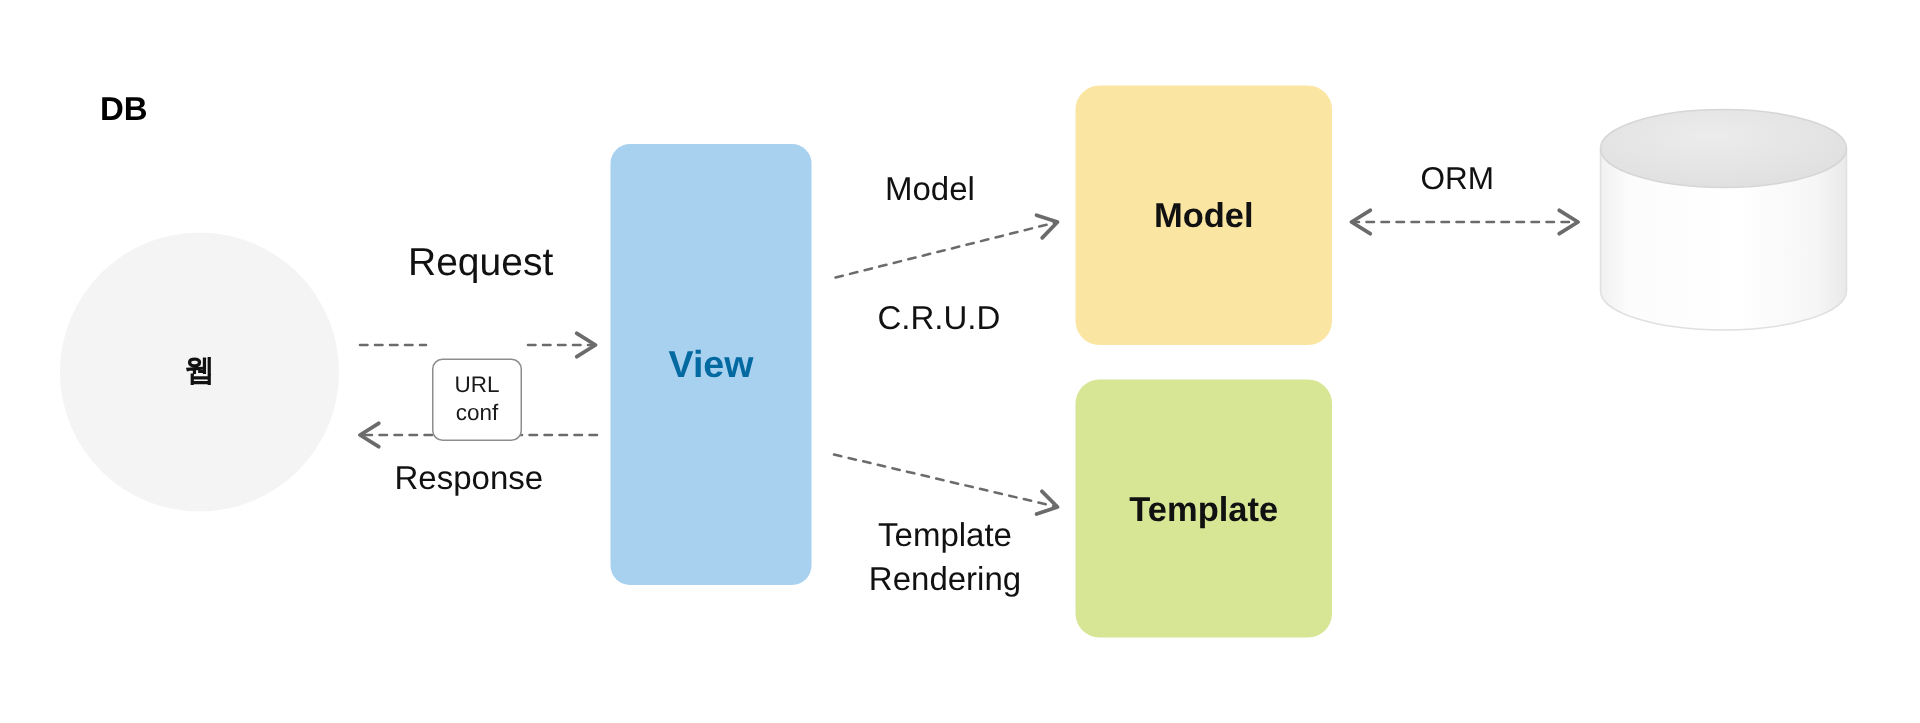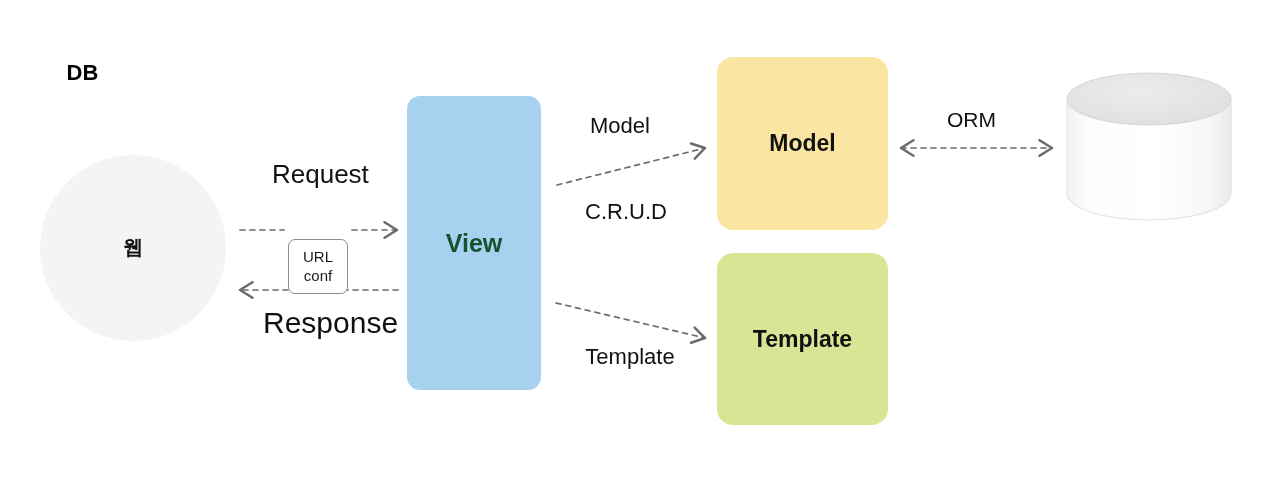--- a/index.html
+++ b/index.html
@@ -75,21 +75,21 @@
   
   #view-box {
     left: 407px;
     top: 96px;
     width: 134px;
     height: 294px;
     border-radius: 13px;
     background: #a8d1f0;
     font-size: 25px;
     font-weight: 600;
-    color: #14532d;
+    color: #0369a1;
   }
 
   
   #model-box {
     left: 717px;
     top: 57px;
     width: 171px;
     height: 173px;
     border-radius: 16px;
     background: #fbe5a3;
@@ -140,21 +140,21 @@
     font-weight: 400;
   }
   #label-request {
     left: 272px;
     top: 159px;
     font-size: 26px;
   }
   #label-response {
     left: 263px;
     top: 306px;
-    font-size: 30px;
+    font-size: 22px;
   }
   #label-model-flow {
     left: 590px;
     top: 113px;
     font-size: 22px;
   }
   #label-crud {
     left: 585px;
     top: 182px;
     font-size: 22px;
@@ -248,17 +248,18 @@
   <div class="edge-label" id="label-request">Request</div>
 
   <div class="edge-label" id="label-response">Response</div>
 
   <div class="edge-label" id="label-model-flow">Model</div>
 
   <div class="edge-label" id="label-crud">C.R.U.D</div>
 
   <div class="edge-label" id="label-template-rendering">
     <div>Template</div>
+    <div>Rendering</div>
   </div>
 
   <div class="edge-label" id="label-orm">ORM</div>
 
 </div>
 
 </body></html>

